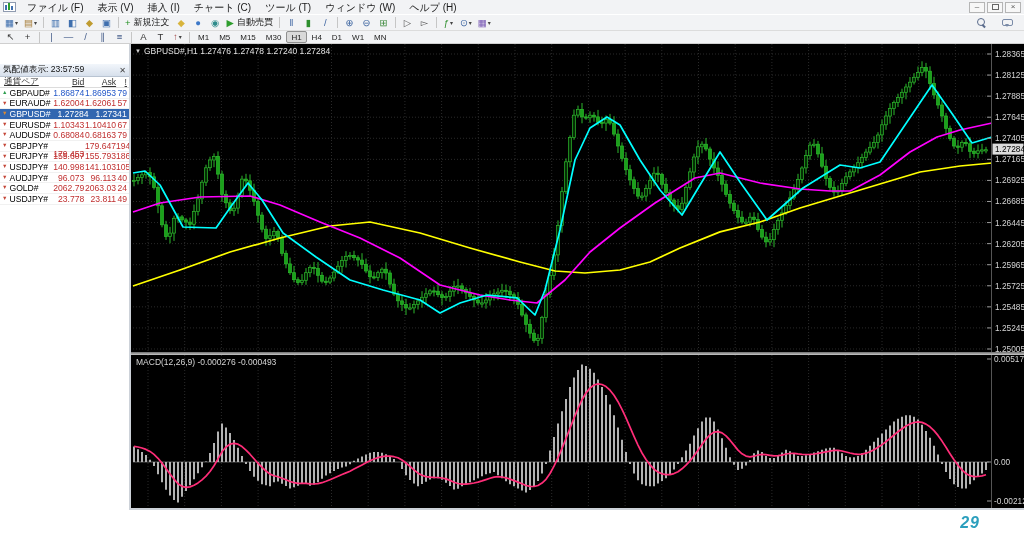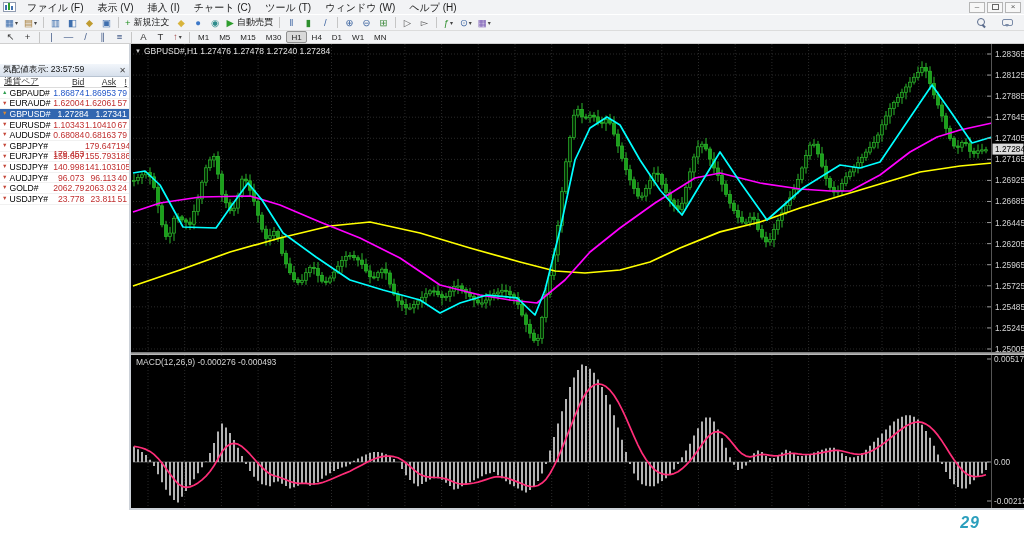--- a/index.html
+++ b/index.html
@@ -345,21 +345,21 @@
               <span class="c-ask num" style="color: rgb(192, 48, 48);">2063.03</span>
               <span class="c-spr num" style="color: rgb(192, 48, 48);">24</span>
             </div>
             <div class="mw-row">
               <span class="c-sym">
                 <span class="arr" style="color: rgb(196, 69, 54);">▼</span>
                 <span class="sym">USDJPY#</span>
               </span>
               <span class="c-bid num" style="color: rgb(192, 48, 48);">23.778</span>
               <span class="c-ask num" style="color: rgb(192, 48, 48);">23.811</span>
-              <span class="c-spr num" style="color: rgb(192, 48, 48);">51</span>
+              <span class="c-spr num" style="color: rgb(192, 48, 48);">49</span>
             </div>
           </div>
       </div>
 
       <div class="chart-area">
         <svg id="main-svg" width="893" height="308">
             <g>
               <line x1="2" y1="10" x2="858" y2="10" stroke="#2a2a2a" stroke-width="1" stroke-dasharray="1,2"></line>
               <line x1="2" y1="31.071" x2="858" y2="31.071" stroke="#2a2a2a" stroke-width="1" stroke-dasharray="1,2"></line>
               <line x1="2" y1="52.142" x2="858" y2="52.142" stroke="#2a2a2a" stroke-width="1" stroke-dasharray="1,2"></line>

